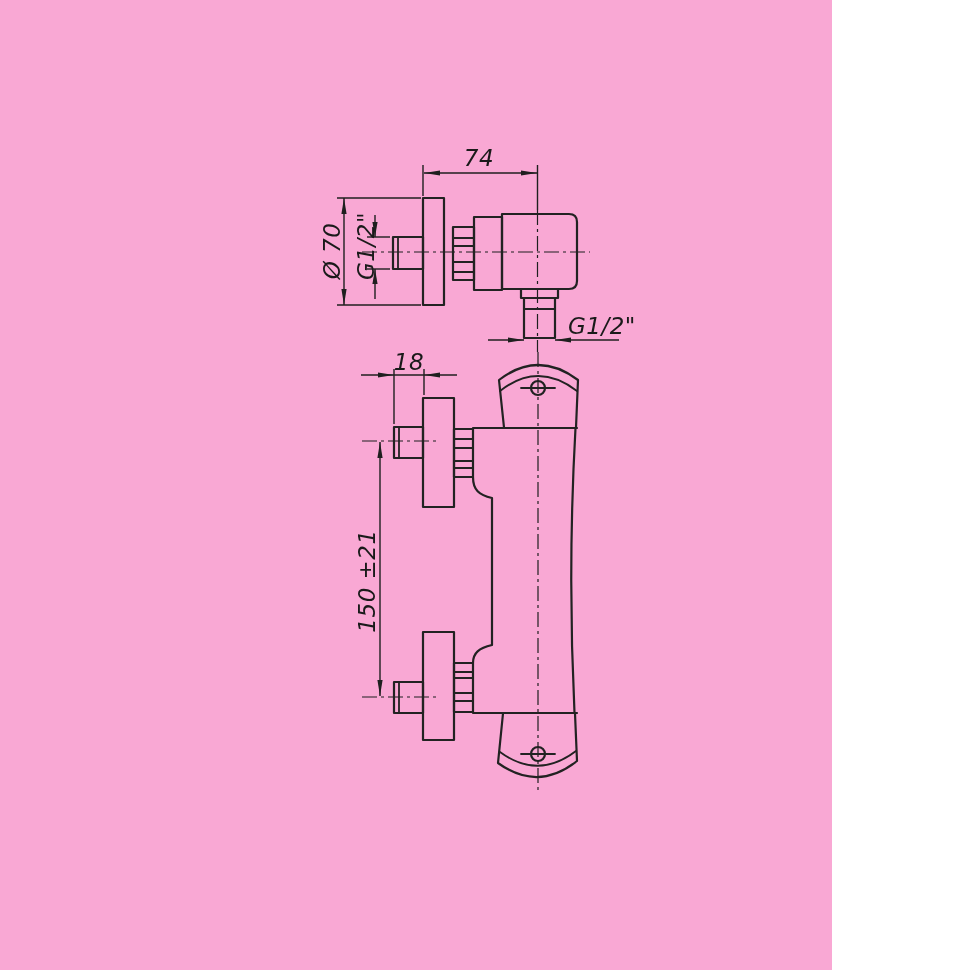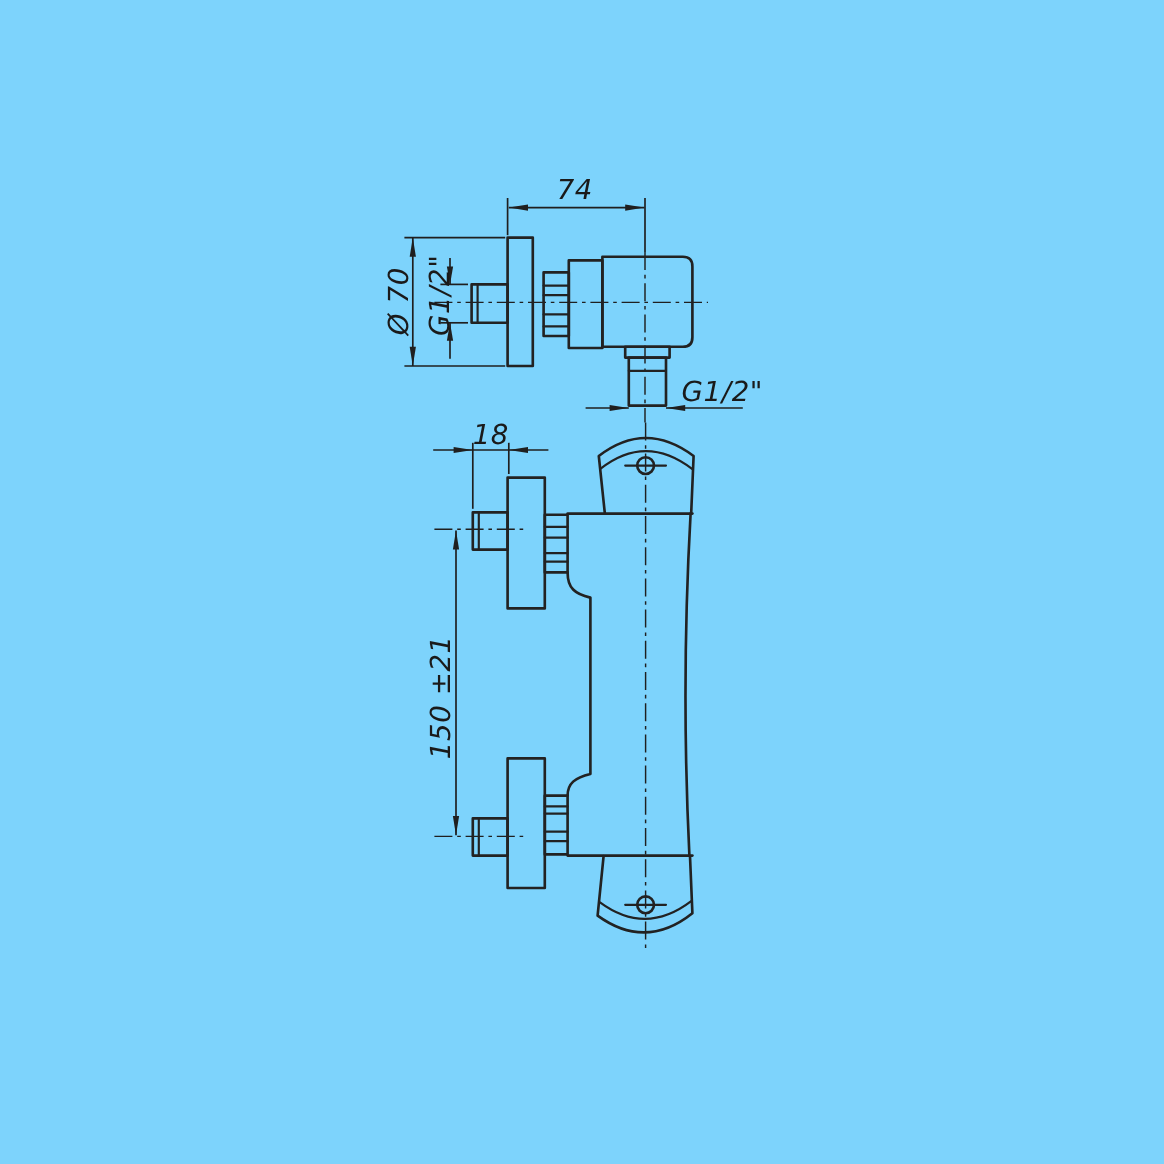--- a/index.html
+++ b/index.html
@@ -5,23 +5,23 @@
   html, body {
     margin: 0;
     padding: 0;
     background: #ffffff;
     width: 970px;
     height: 970px;
     overflow: hidden;
   }
   .canvas {
     position: relative;
-    width: 970px;
+    width: 832px;
     height: 970px;
-    background: #7dd3fc;
+    background: #f9a8d4;
   }
   svg { display: block; }
 
   
   .outline {
     fill: none;
     stroke: #222222;
     stroke-width: 2.2;
     stroke-linejoin: round;
     stroke-linecap: round;

